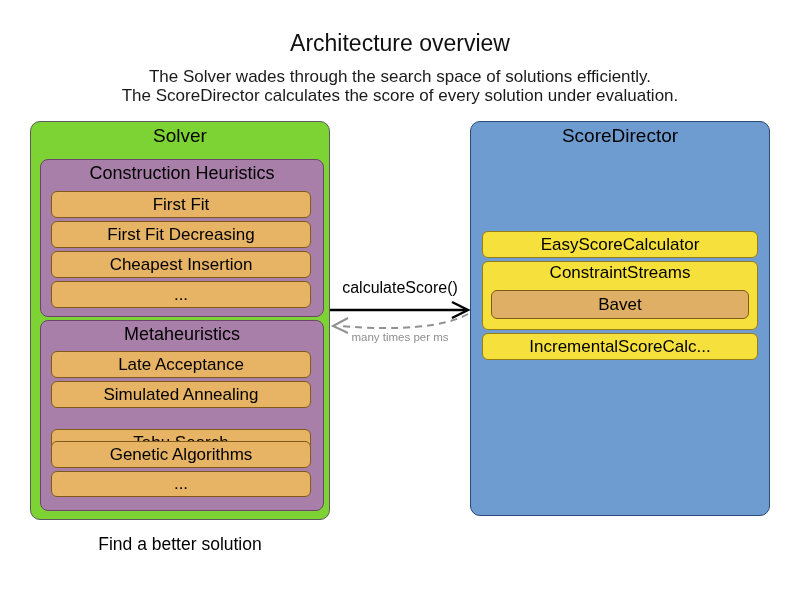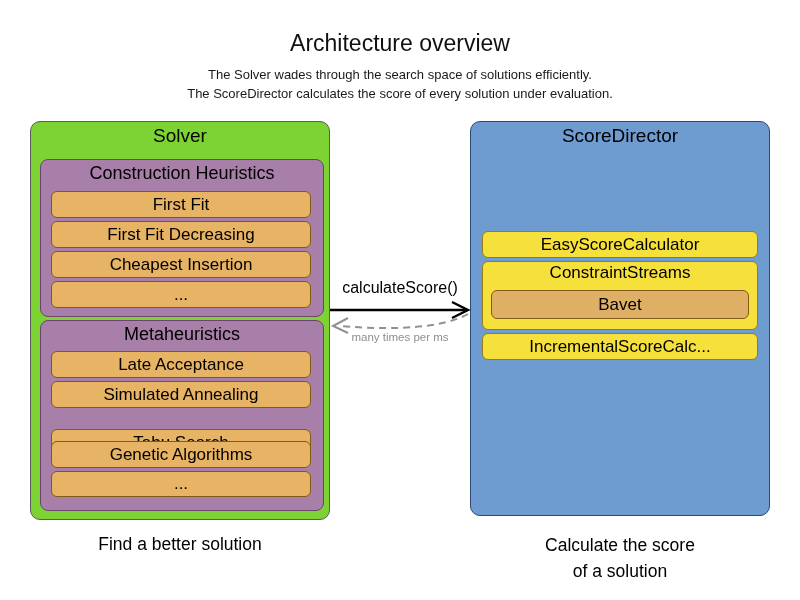--- a/index.html
+++ b/index.html
@@ -2,21 +2,21 @@
 <html><head>
 <meta charset="utf-8">
 <style>
   html,body{margin:0;padding:0;background:#fff;}
   #canvas{
     position:relative;width:800px;height:600px;overflow:hidden;background:#ffffff;
     font-family:"Liberation Sans", sans-serif;color:#000;
   }
   .centered{text-align:center;}
   #title{position:absolute;left:0;top:24px;width:800px;font-size:23px;line-height:38px;color:#111;}
-  .subtitle{position:absolute;left:0;width:800px;font-size:13px;color:#1a1a1a;}
+  .subtitle{position:absolute;left:0;width:800px;font-size:17px;color:#1a1a1a;}
   #subtitle1{top:67px;}
   #subtitle2{top:86px;}
 
   
   #solver-box{
     position:absolute;left:30px;top:121px;width:300px;height:399px;
     background:#7dd334;border:1px solid #5b5b5b;border-radius:10px;box-sizing:border-box;
   }
   .big-label{position:absolute;left:0;top:3px;width:100%;font-size:19px;}
   .purple-section{
@@ -113,18 +113,14 @@
     </g>
     <g>
       <path d="M 468 314 C 445 327, 400 331, 340 326" fill="none" stroke="#919191" stroke-width="2" stroke-dasharray="7,5"></path>
       <polyline points="348,318 333,326 348,333" fill="none" stroke="#919191" stroke-width="2"></polyline>
     </g>
   </svg>
   <div id="arrow-label" class="centered">calculateScore()</div>
   <div id="arrow-sublabel" class="centered">many times per ms</div>
 
   <div id="caption-left" class="caption centered">Find a better solution</div>
-  <div id="caption-right" class="caption centered">
-    <div>Calculate the score</div>
-    <div>of a solution</div>
-  </div>
 
 </div>
 
 </body></html>

